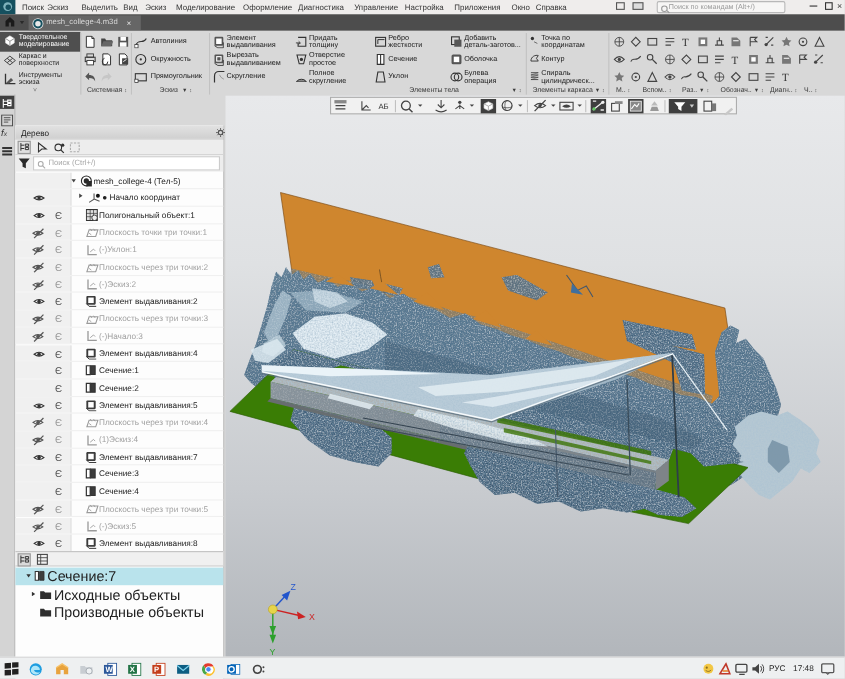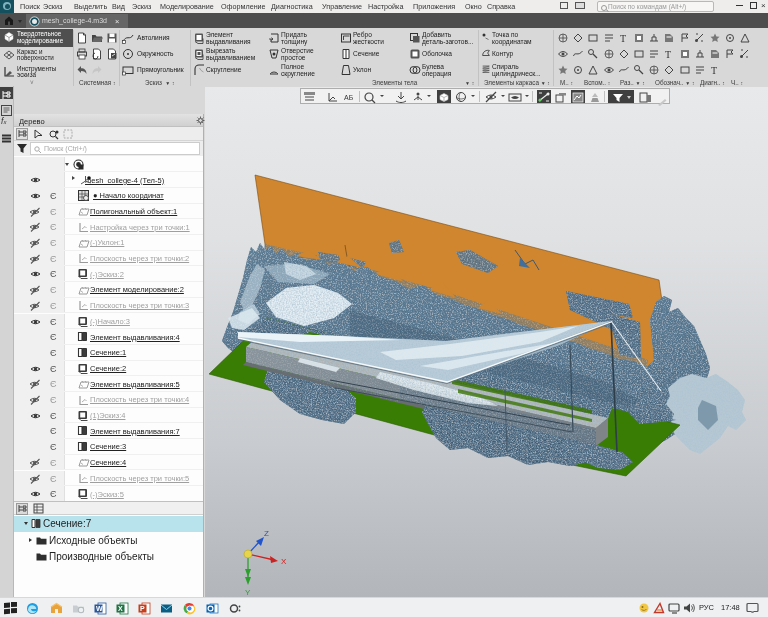--- a/index.html
+++ b/index.html
@@ -32,28 +32,28 @@
 .rtxt{position:absolute;white-space:nowrap;line-height:1.02;}
 .updn{color:#555;font-size:5px;}
 
 #sidebar{position:absolute;left:0;top:86px;width:14px;height:511px;background:#d4d4d4;border-right:1px solid #b8b8b8;}
 #treepanel{position:absolute;left:14px;top:86px;width:190px;height:511px;background:#fdfdfd;border-right:1px solid #b0b0b0;font-size:7.5px;color:#222;margin-top:28px;}
 #treehead{position:absolute;left:0;top:0;width:189px;height:13px;background:linear-gradient(#e2e2e2,#d0d0d0);border-bottom:1px solid #c0c0c0;}
 #treetools{position:absolute;left:0;top:13px;width:189px;height:14px;background:#ededed;border-bottom:1px solid #d5d5d5;}
 #treesearch{position:absolute;left:0;top:27px;width:189px;height:15px;background:#ededed;}
 #treesearch .box{position:absolute;left:16px;top:1px;width:170px;height:13px;background:#fff;border:1px solid #ccc;color:#a8a8a8;font-size:7px;line-height:11px;padding-left:13px;}
 .trow{position:absolute;left:0;width:189px;height:15.7px;border-bottom:1px solid #f0f0f0;line-height:15.7px;white-space:nowrap;}
-.trow .nm{position:absolute;top:16px;text-decoration:underline;}
+.trow .nm{position:absolute;top:0;}
 .gray{color:#9f9f9f;}
 .eyecol{position:absolute;left:0;top:0;width:51px;height:100%;background:#f0f0f0;border-right:1px solid #e0e0e0;}
 .ee{position:absolute;left:36px;top:1px;color:#555;font-size:9px;}
 .eeg{color:#999;}
 
 #subtools{position:absolute;left:0;top:387px;width:189px;height:14px;background:#f0f0f0;border-top:1px solid #c0c0c0;border-bottom:1px solid #d0d0d0;}
-.srow{position:absolute;left:0;width:189px;height:15.5px;line-height:15.5px;white-space:nowrap;font-size:10px;}
+.srow{position:absolute;left:0;width:189px;height:15.5px;line-height:15.5px;white-space:nowrap;font-size:13px;}
 
 #viewport{position:absolute;left:205px;top:87px;width:563px;height:510px;background:linear-gradient(#e8e9eb 0%,#dfe1e3 30%,#c8cbcf 70%,#b2b6bb 100%);overflow:hidden;}
 #viewtools{position:absolute;left:95px;top:1px;height:16px;background:#f1f1f1;border:1px solid #adadad;}
 
 #taskbar{position:absolute;left:0;top:597px;width:768px;height:20px;background:#eef0f1;border-top:1px solid #d8d8d8;font-size:7.5px;color:#222;}
 .tico{position:absolute;top:3.5px;width:13px;height:13px;}
 #apptab{position:absolute;left:245px;top:0;width:95px;height:20px;}
 #apptab .ul{position:absolute;left:1px;bottom:0px;width:92px;height:3px;background:#35aec6;}
 .tray{position:absolute;top:5px;color:#333;}
 </style></head>
@@ -496,21 +496,21 @@
           <svg width="12" height="10" style="position:absolute;left:15px;top:3px">
             <path d="M1 5 Q5.5 1.5 10 5 Q5.5 8.5 1 5 Z" fill="none" stroke="#555" stroke-width="1"></path>
             <circle cx="5.5" cy="5" r="1.6" fill="#555"></circle>
             <path d="M10.5 1 L2 9.5" stroke="#555" stroke-width="1.1"></path>
           </svg>
           <span class="ee eeg">Є</span>
           <svg width="12" height="10" style="position:absolute;left:64px;top:3.5px">
             <path d="M3 2 L11 2 L9 8 L1 8 Z" fill="none" stroke="#9a9a9a" stroke-width="1"></path>
             <path d="M4 1 l1.5 2 M7 1 l1.5 2 M3 5 l2 1.5" stroke="#9a9a9a" stroke-width="0.8"></path>
           </svg>
-          <span class="nm gray" style="left:76px">Настройка через три точки:1</span>
+          <span class="nm gray" style="left:76px">Плоскость точки три точки:1</span>
         </div>
 <div class="trow" style="top:105.3px">
           <div class="eyecol"></div>
           <svg width="12" height="10" style="position:absolute;left:15px;top:3px">
             <path d="M1 5 Q5.5 1.5 10 5 Q5.5 8.5 1 5 Z" fill="none" stroke="#555" stroke-width="1"></path>
             <circle cx="5.5" cy="5" r="1.6" fill="#555"></circle>
             <path d="M10.5 1 L2 9.5" stroke="#555" stroke-width="1.1"></path>
           </svg>
           <span class="ee eeg">Є</span>
           <svg width="11" height="11" style="position:absolute;left:64px;top:2.5px">
@@ -552,21 +552,21 @@
           <svg width="11" height="8" style="position:absolute;left:16px;top:4px">
             <path d="M1 4 Q5.5 0.5 10 4 Q5.5 7.5 1 4 Z" fill="none" stroke="#333" stroke-width="1"></path>
             <circle cx="5.5" cy="4" r="1.6" fill="#333"></circle>
           </svg>
           <span class="ee">Є</span>
           <svg width="11" height="11" style="position:absolute;left:63px;top:2px">
             <rect x="1.5" y="1" width="8.5" height="8" rx="1" fill="#3c3c3c"></rect>
             <rect x="3.2" y="2.5" width="5" height="5" fill="#fff"></rect>
             <path d="M1.5 8 l2.5 2.5 h6.5" fill="none" stroke="#333" stroke-width="0.9"></path>
           </svg>
-          <span class="nm" style="left:76px">Элемент моделирование:2</span>
+          <span class="nm" style="left:76px">Элемент выдавливания:2</span>
         </div>
 <div class="trow" style="top:168.1px">
           <div class="eyecol"></div>
           <svg width="12" height="10" style="position:absolute;left:15px;top:3px">
             <path d="M1 5 Q5.5 1.5 10 5 Q5.5 8.5 1 5 Z" fill="none" stroke="#555" stroke-width="1"></path>
             <circle cx="5.5" cy="5" r="1.6" fill="#555"></circle>
             <path d="M10.5 1 L2 9.5" stroke="#555" stroke-width="1.1"></path>
           </svg>
           <span class="ee eeg">Є</span>
           <svg width="12" height="10" style="position:absolute;left:64px;top:3.5px">

